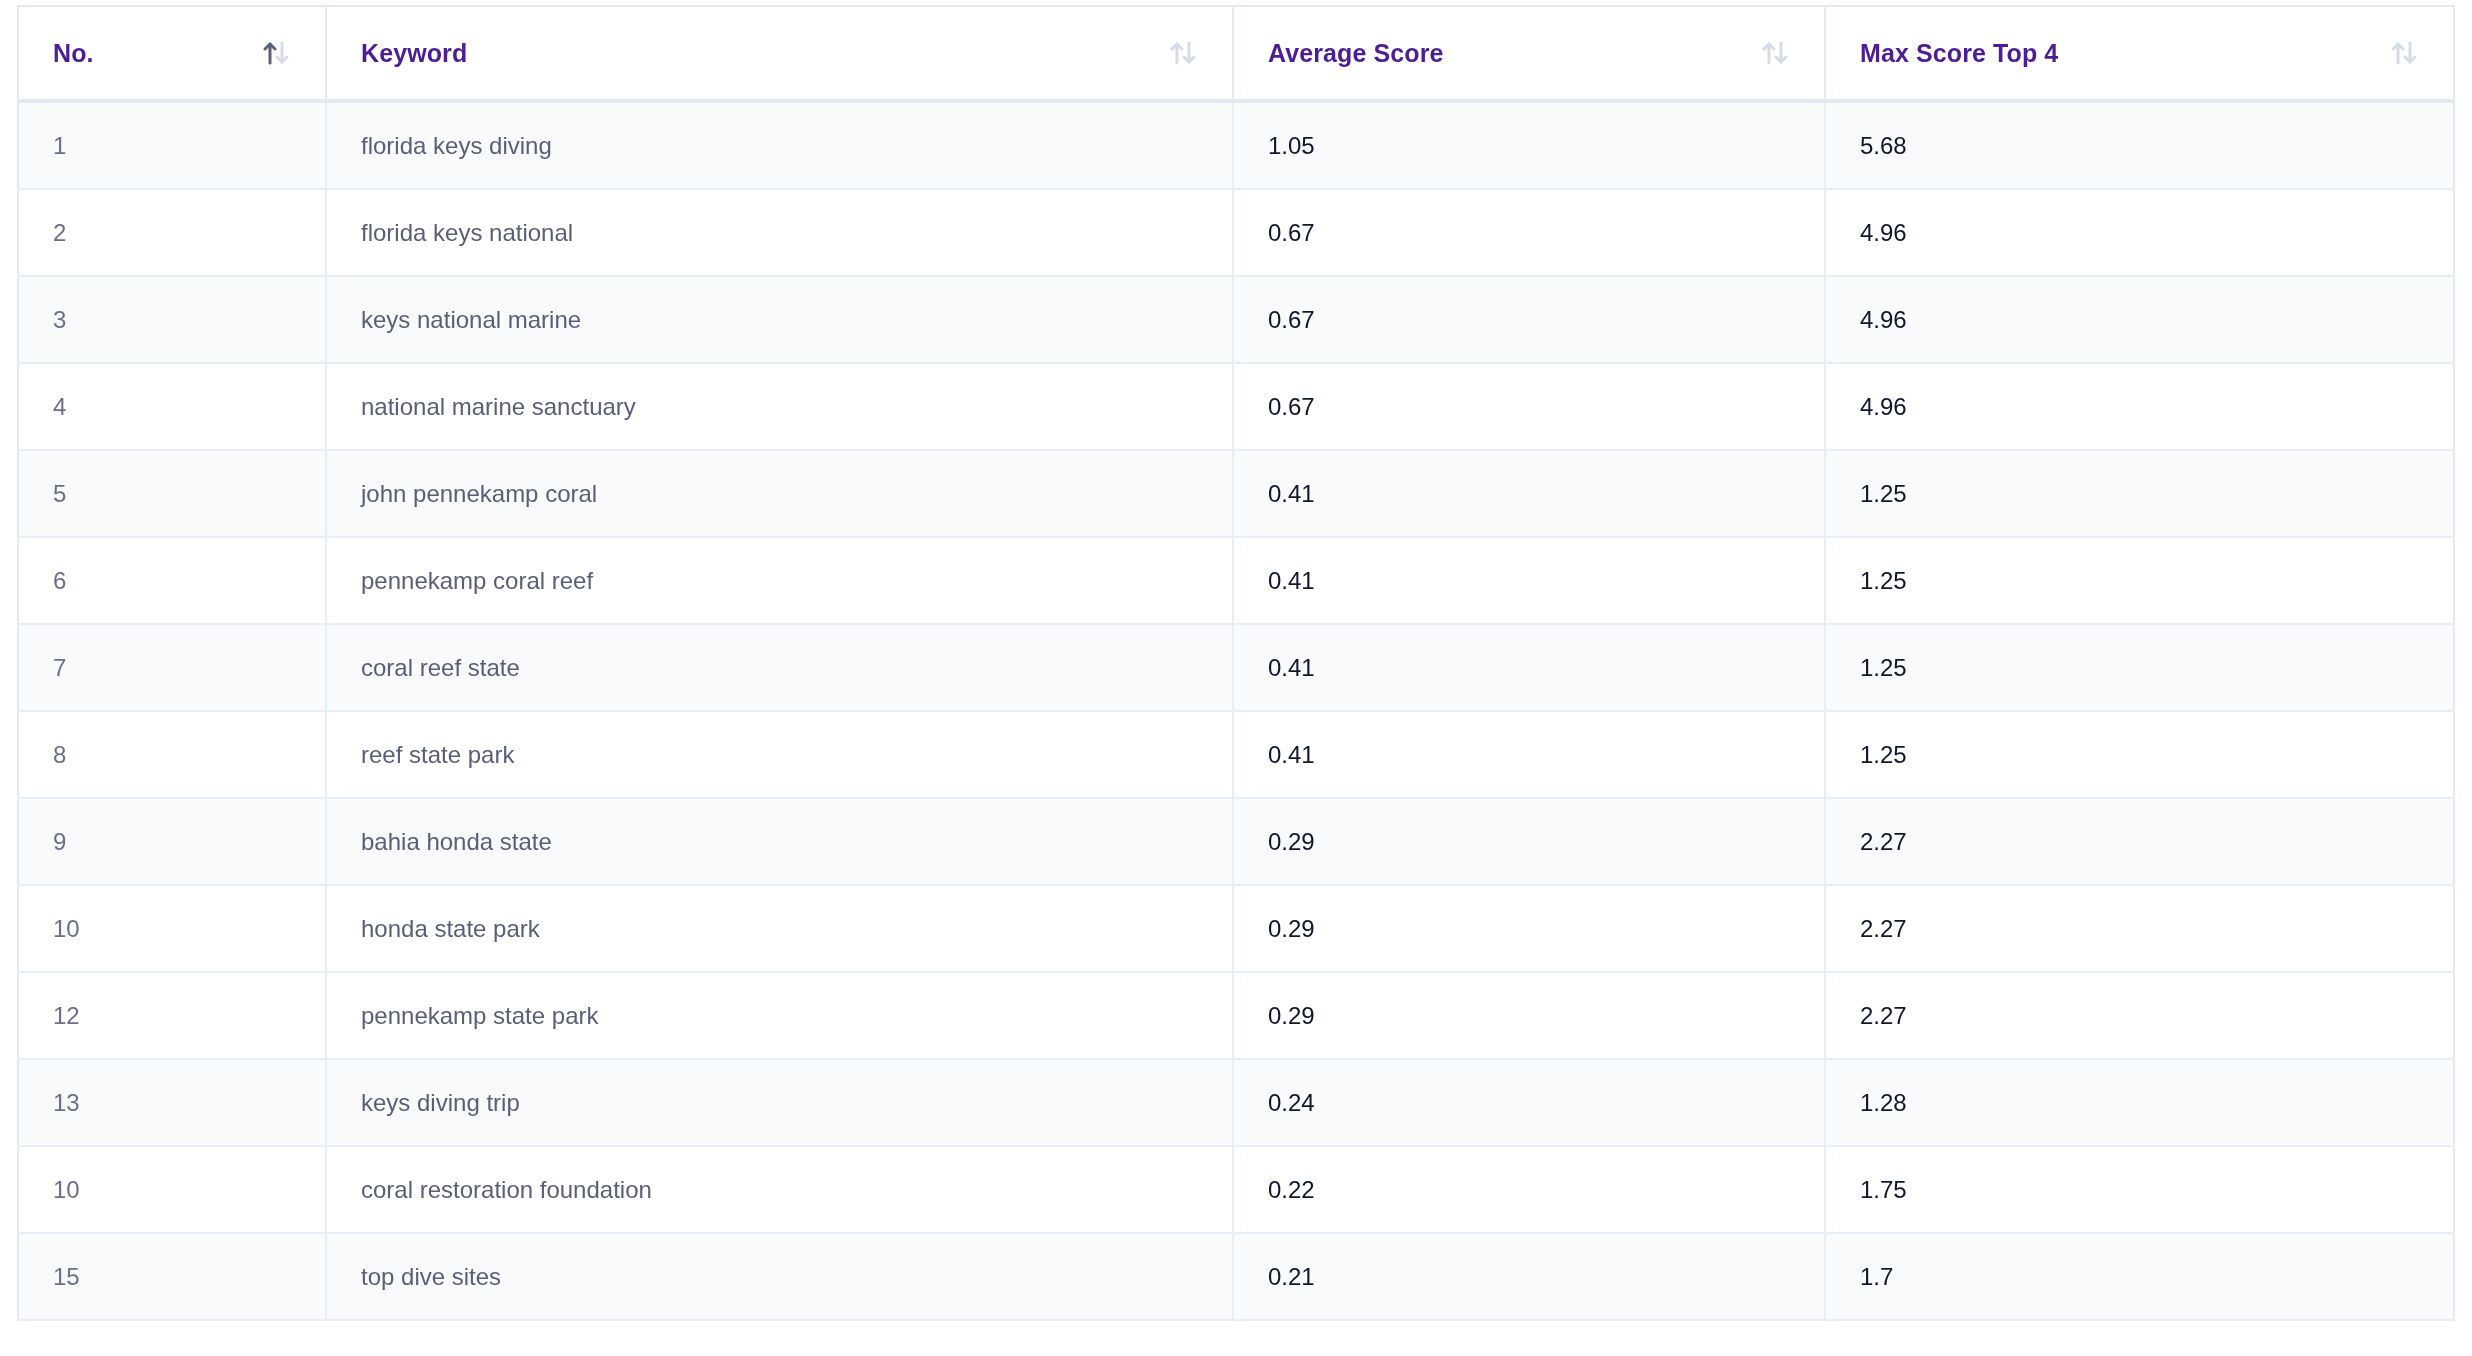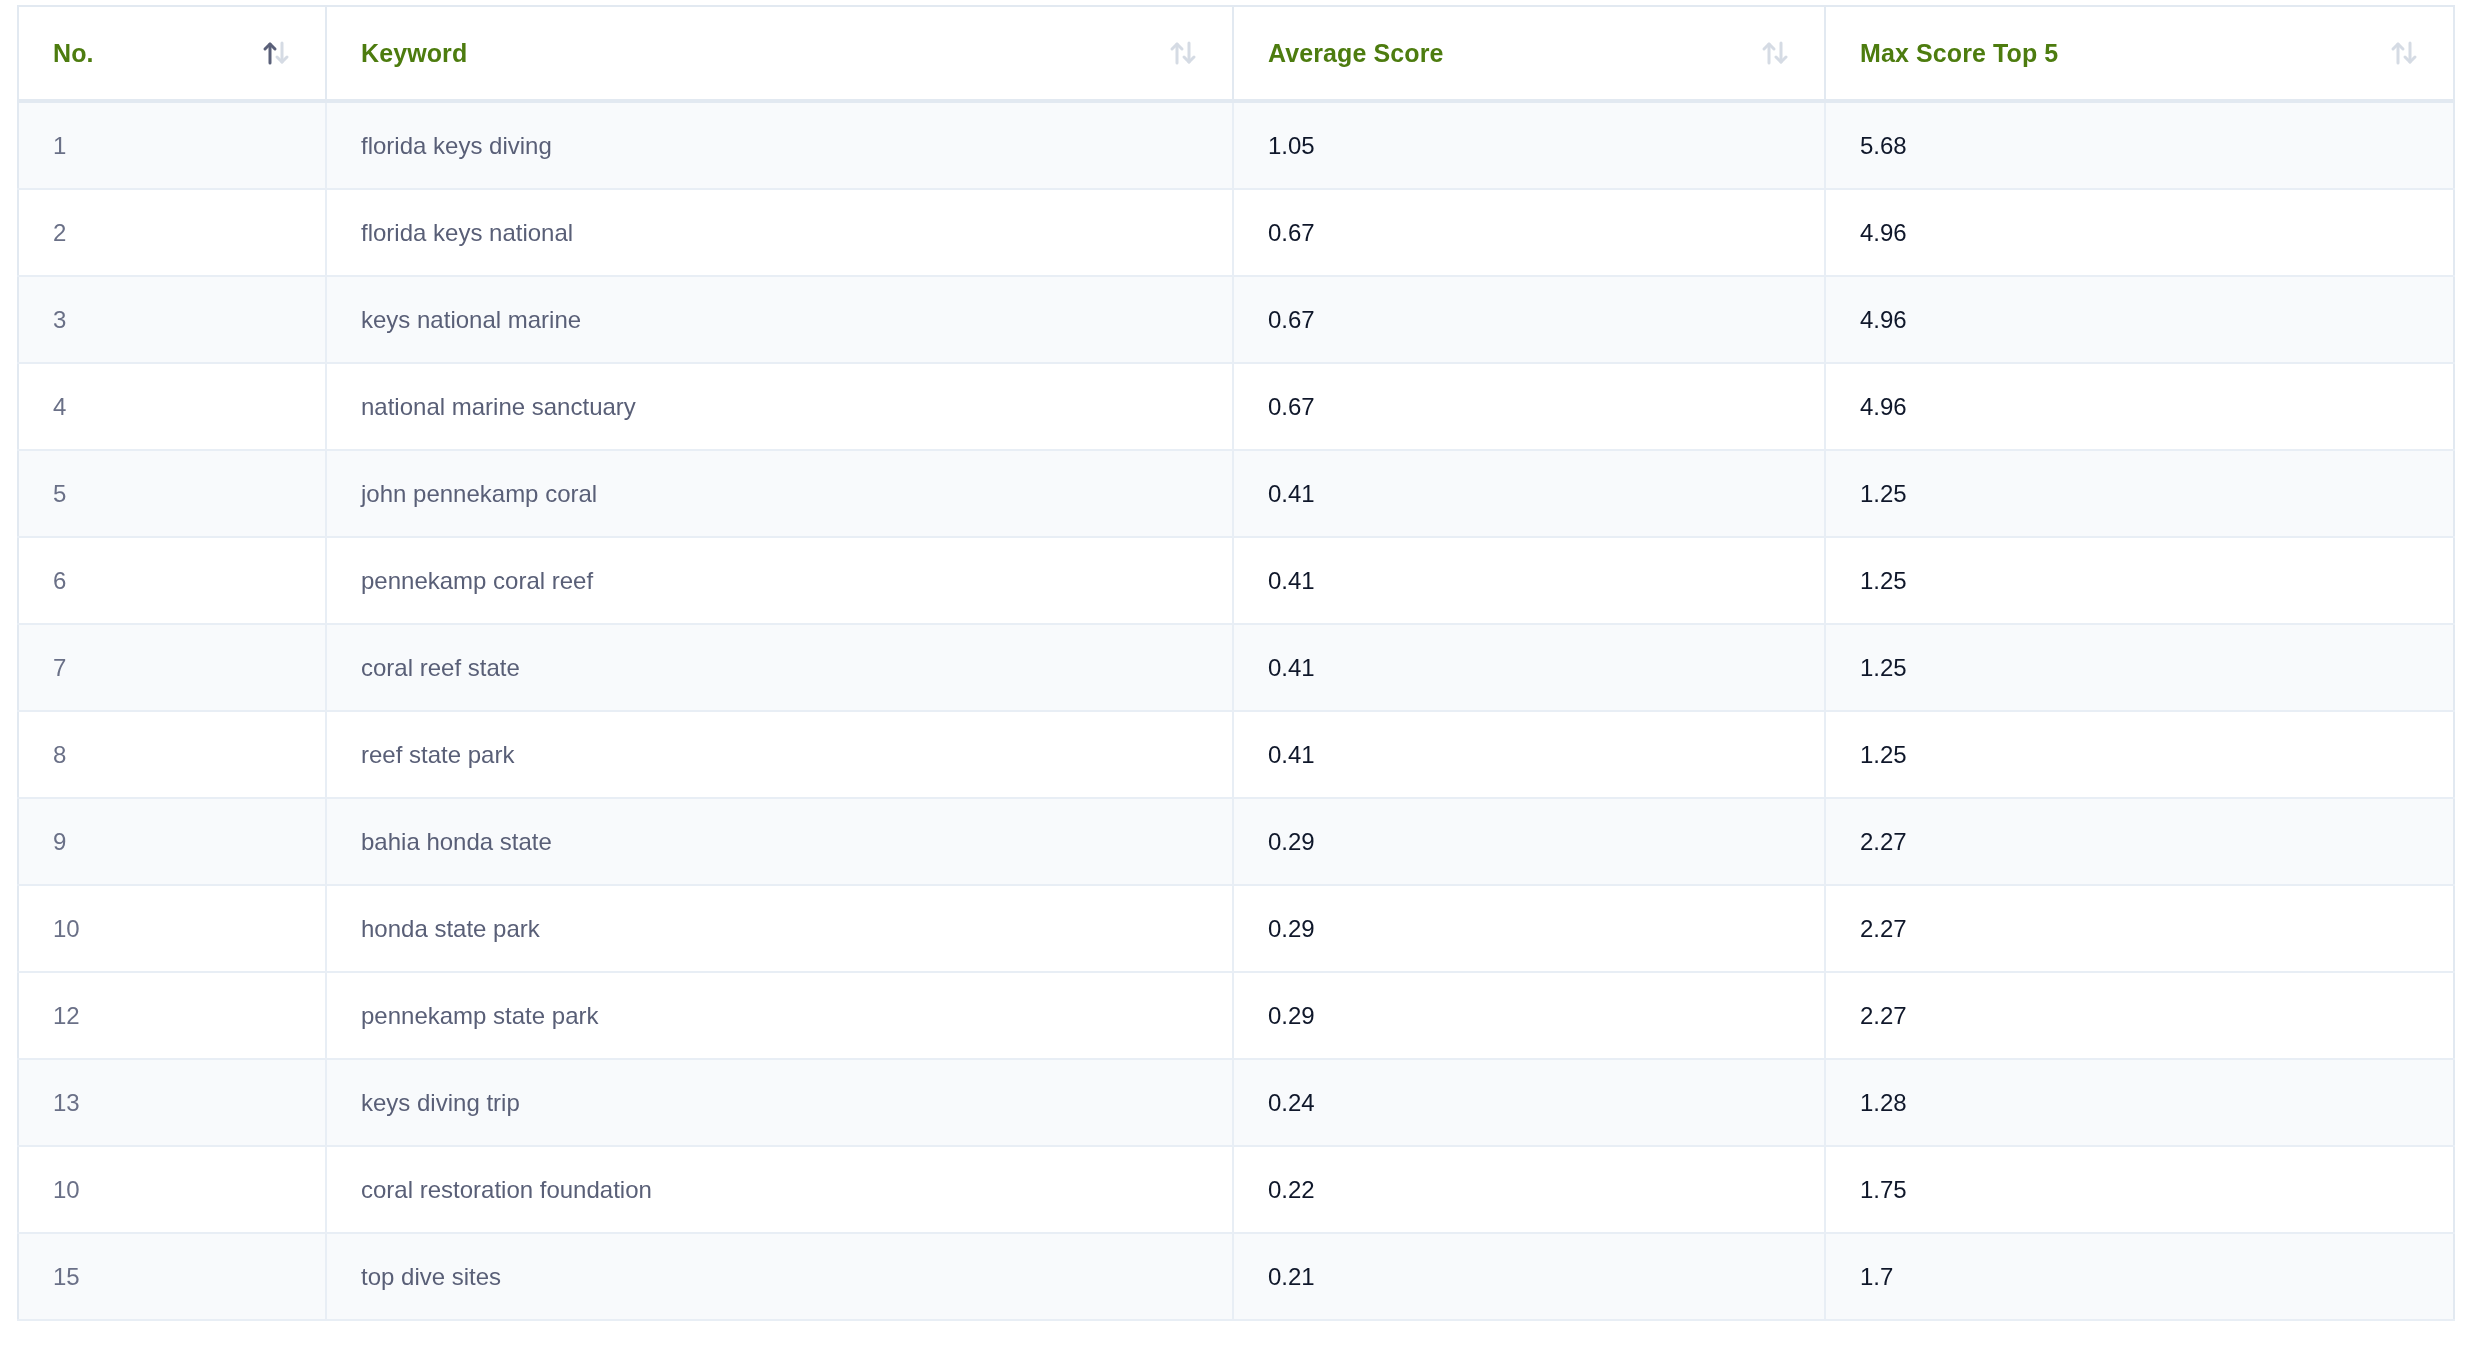--- a/index.html
+++ b/index.html
@@ -68,21 +68,21 @@
   .th-inner {
     display: flex;
     align-items: center;
     justify-content: space-between;
     width: 100%;
     height: 100%;
   }
   .th-label {
     font-weight: 700;
     font-size: 25px;
-    color: #4d7c0f;
+    color: #4c1d95;
   }
   .sort-icon {
     display: inline-block;
     width: 30px;
     height: 34px;
     flex: 0 0 auto;
     margin-left: 16px;
   }
   .sort-icon svg { display: block; width: 30px; height: 34px; }
 
@@ -165,21 +165,21 @@
                   <path d="M4 13 L9 8 L14 13"></path>
                   <path d="M21 7 L21 26"></path>
                   <path d="M16 21 L21 26 L26 21"></path>
                 </g>
               </svg>
             </span>
           </div>
         </th>
         <th>
           <div class="th-inner">
-            <span class="th-label">Max Score Top 5</span>
+            <span class="th-label">Max Score Top 4</span>
             <span class="sort-icon">
               <svg viewBox="0 0 30 34" xmlns="http://www.w3.org/2000/svg">
                 <g fill="none" stroke="#d5dbe4" stroke-width="3" stroke-linecap="round" stroke-linejoin="round">
                   <path d="M9 27 L9 8"></path>
                   <path d="M4 13 L9 8 L14 13"></path>
                   <path d="M21 7 L21 26"></path>
                   <path d="M16 21 L21 26 L26 21"></path>
                 </g>
               </svg>
             </span>

